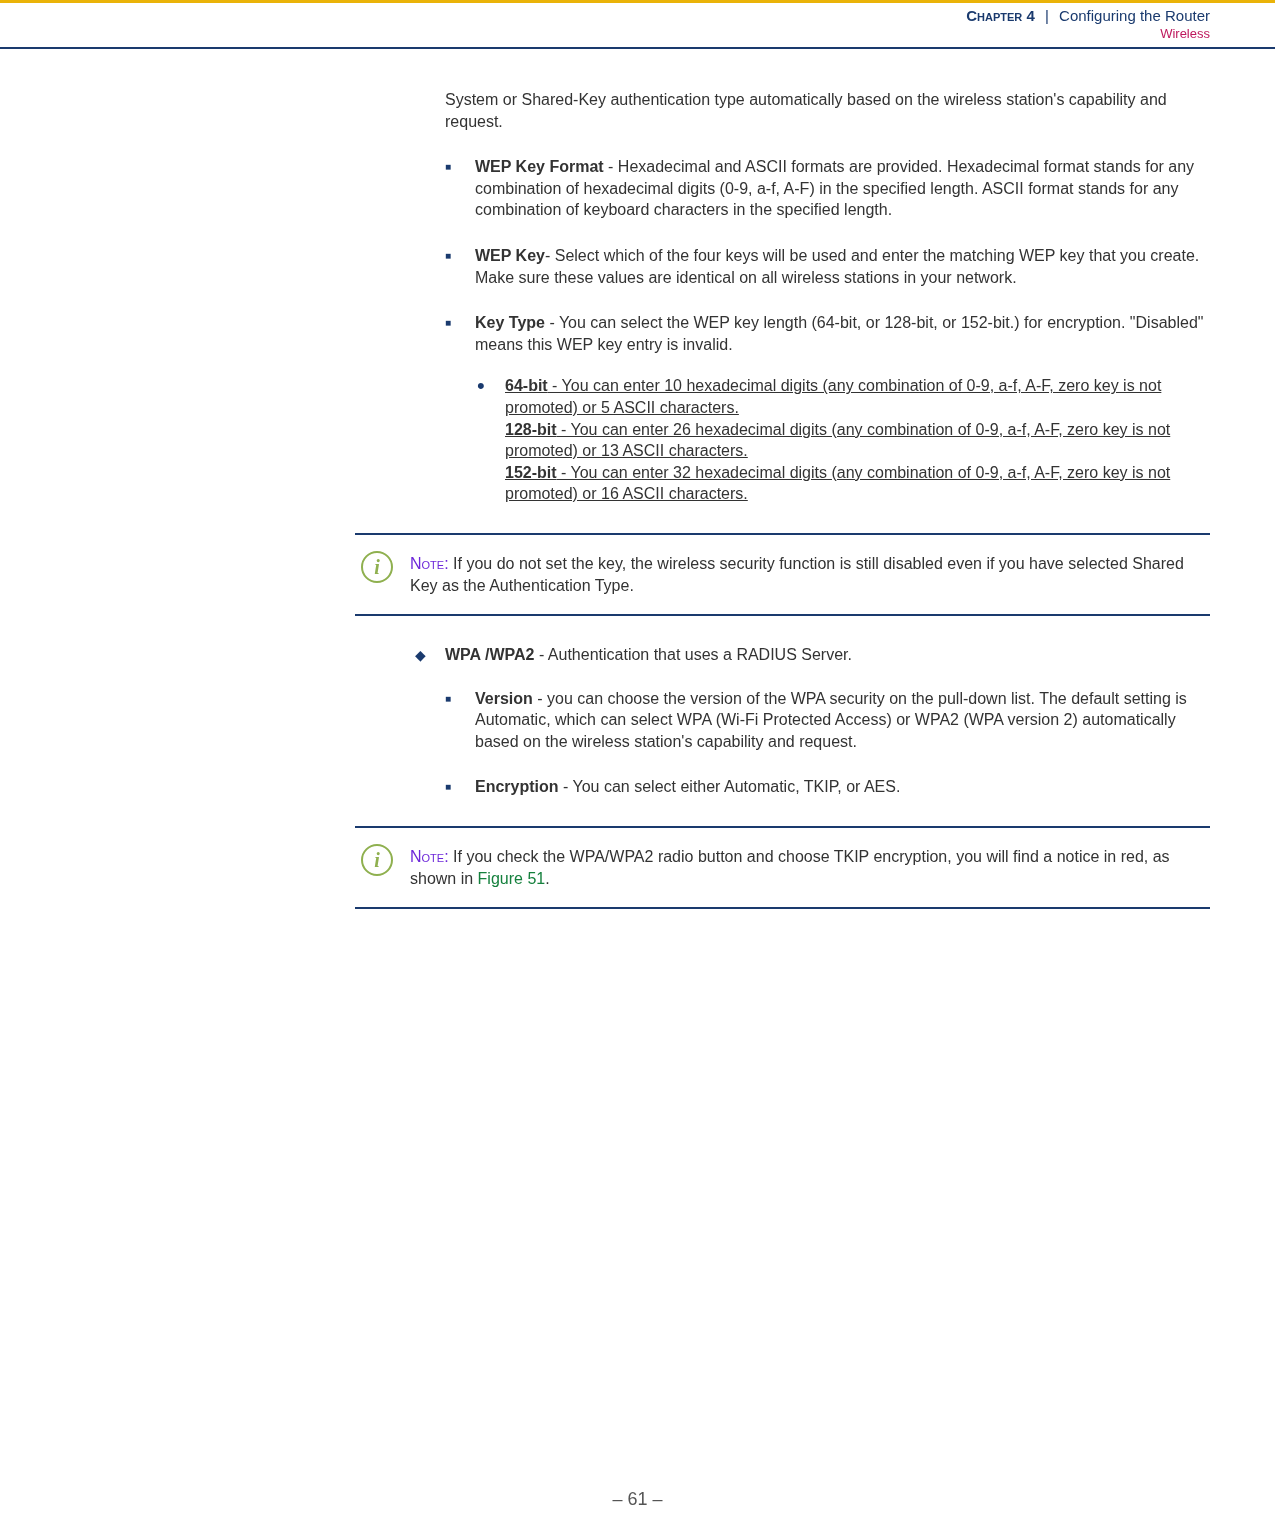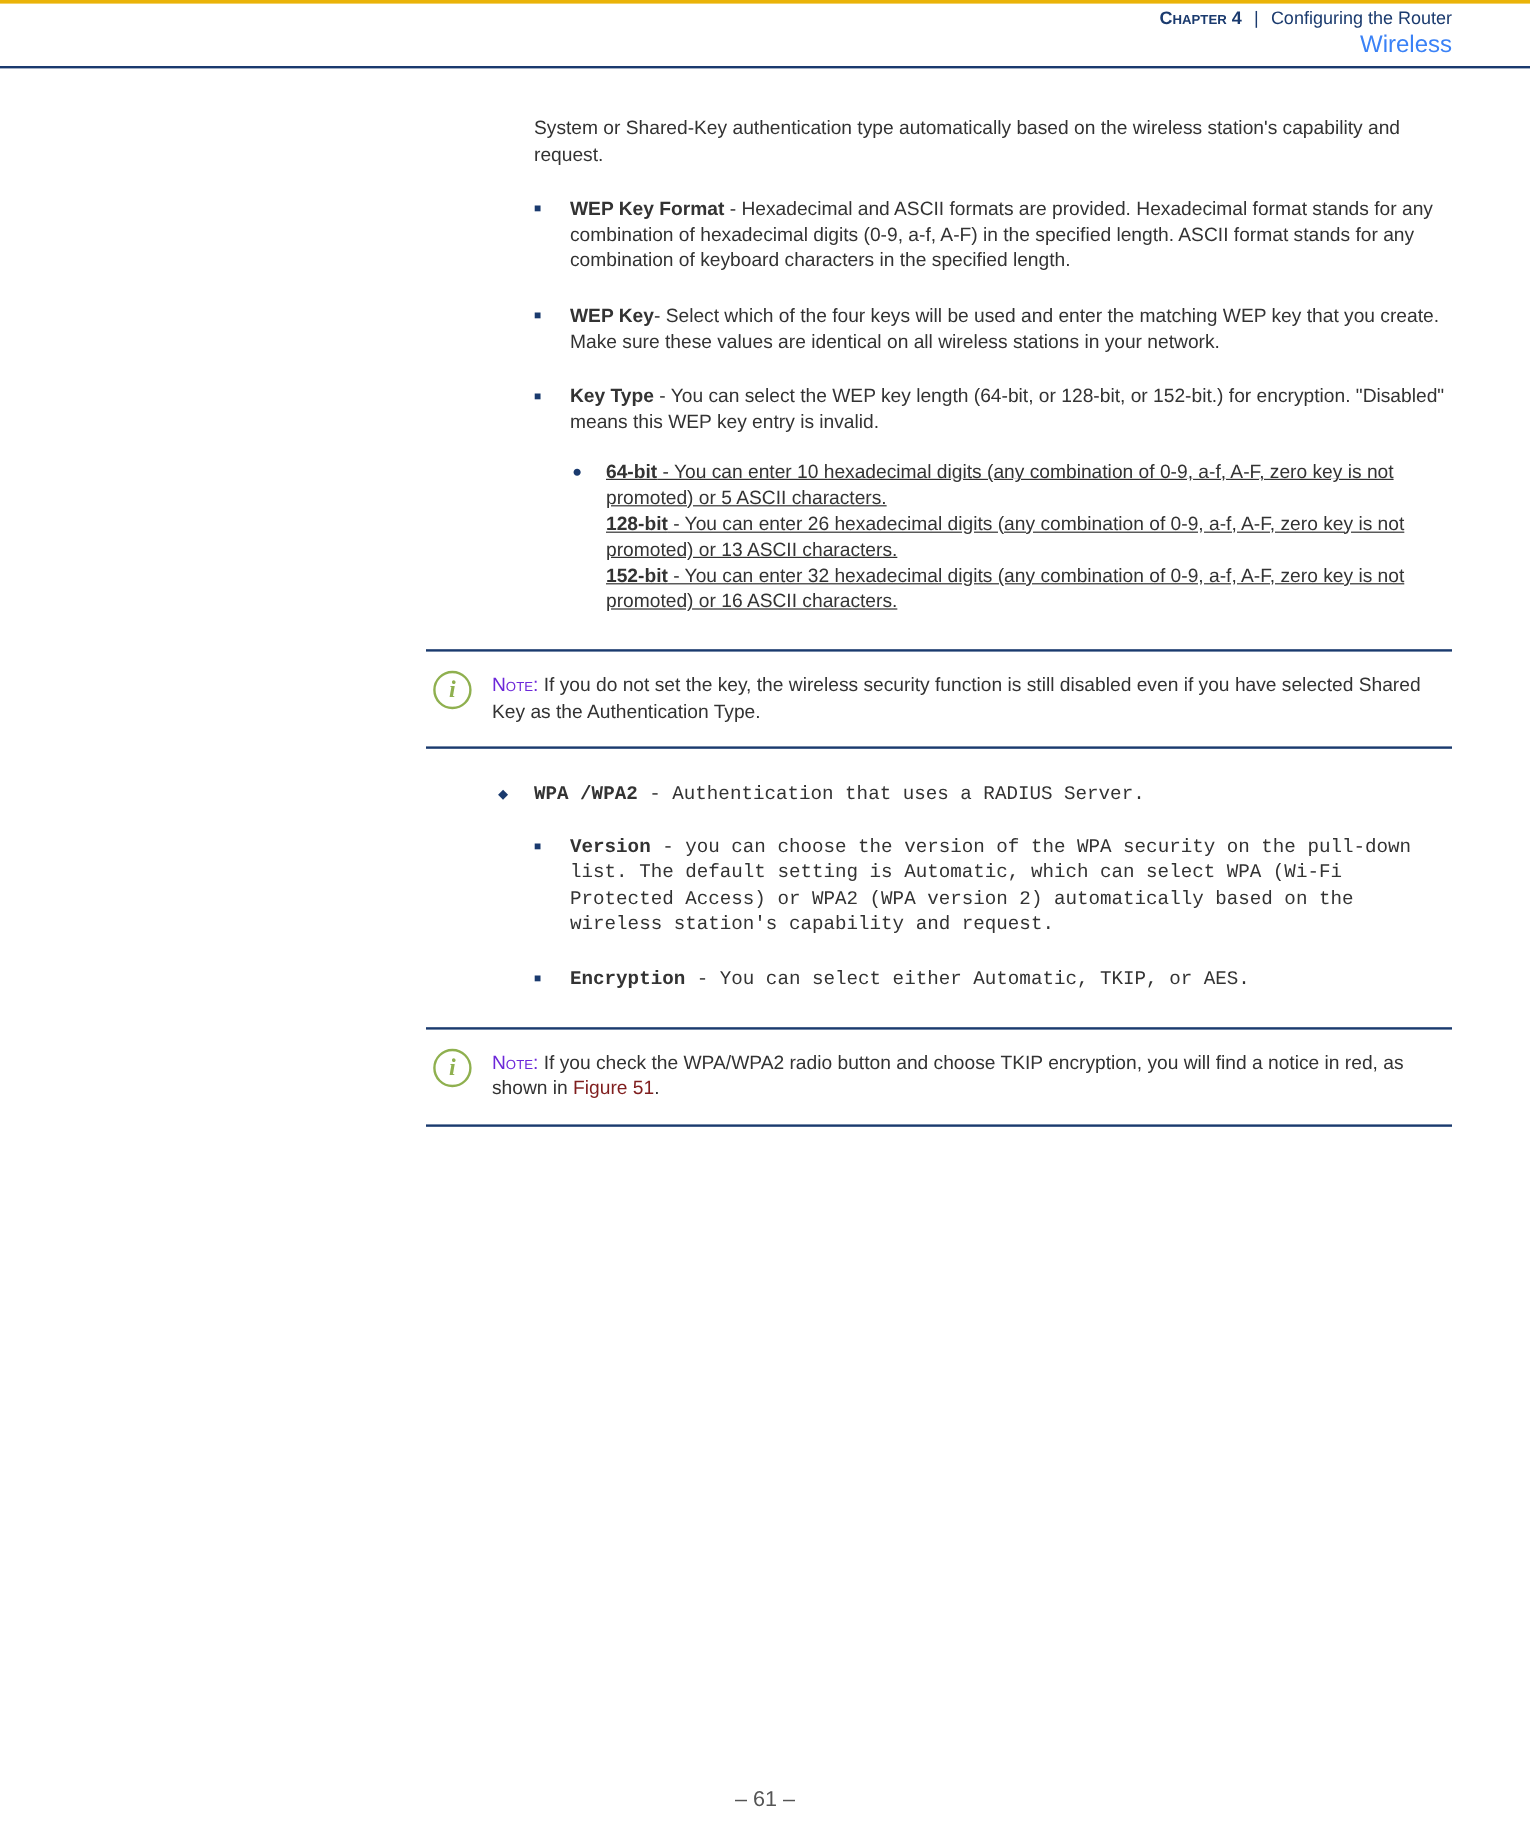--- a/index.html
+++ b/index.html
@@ -27,22 +27,22 @@
       font-weight: bold;
       font-variant: small-caps;
     }
     .header-chapter .sep {
       margin: 0 6px;
     }
     .header-title {
       color: #1a3a6e;
     }
     .header-sub {
-      font-size: 20px;
-      color: #3b82f6;
+      font-size: 13px;
+      color: #be185d;
       margin-top: 2px;
     }
     .content {
       margin-left: 355px;
       margin-right: 65px;
       line-height: 1.35;
     }
     .intro-para {
       margin: 0 0 24px 90px;
     }
@@ -79,21 +79,20 @@
       color: #1a3a6e;
       font-size: 22px;
       position: absolute;
       left: 2px;
       top: -4px;
     }
     ul.diamond {
       list-style: none;
       margin-left: 60px;
       padding: 0;
-      font-family: Liberation Mono, monospace;
     }
     ul.diamond > li {
       position: relative;
       padding-left: 30px;
       margin-bottom: 22px;
     }
     ul.diamond > li::before {
       content: "◆";
       color: #1a3a6e;
       font-size: 14px;
@@ -131,21 +130,21 @@
       justify-content: center;
       font-weight: bold;
       line-height: 1;
     }
     .note-label {
       font-variant: small-caps;
       font-weight: normal;
       color: #6d28d9;
     }
     .figlink {
-      color: #7f1d1d;
+      color: #15803d;
     }
     .footer {
       position: absolute;
       bottom: 22px;
       width: 100%;
       text-align: center;
       font-size: 18px;
       color: #555;
     }
   </style>

